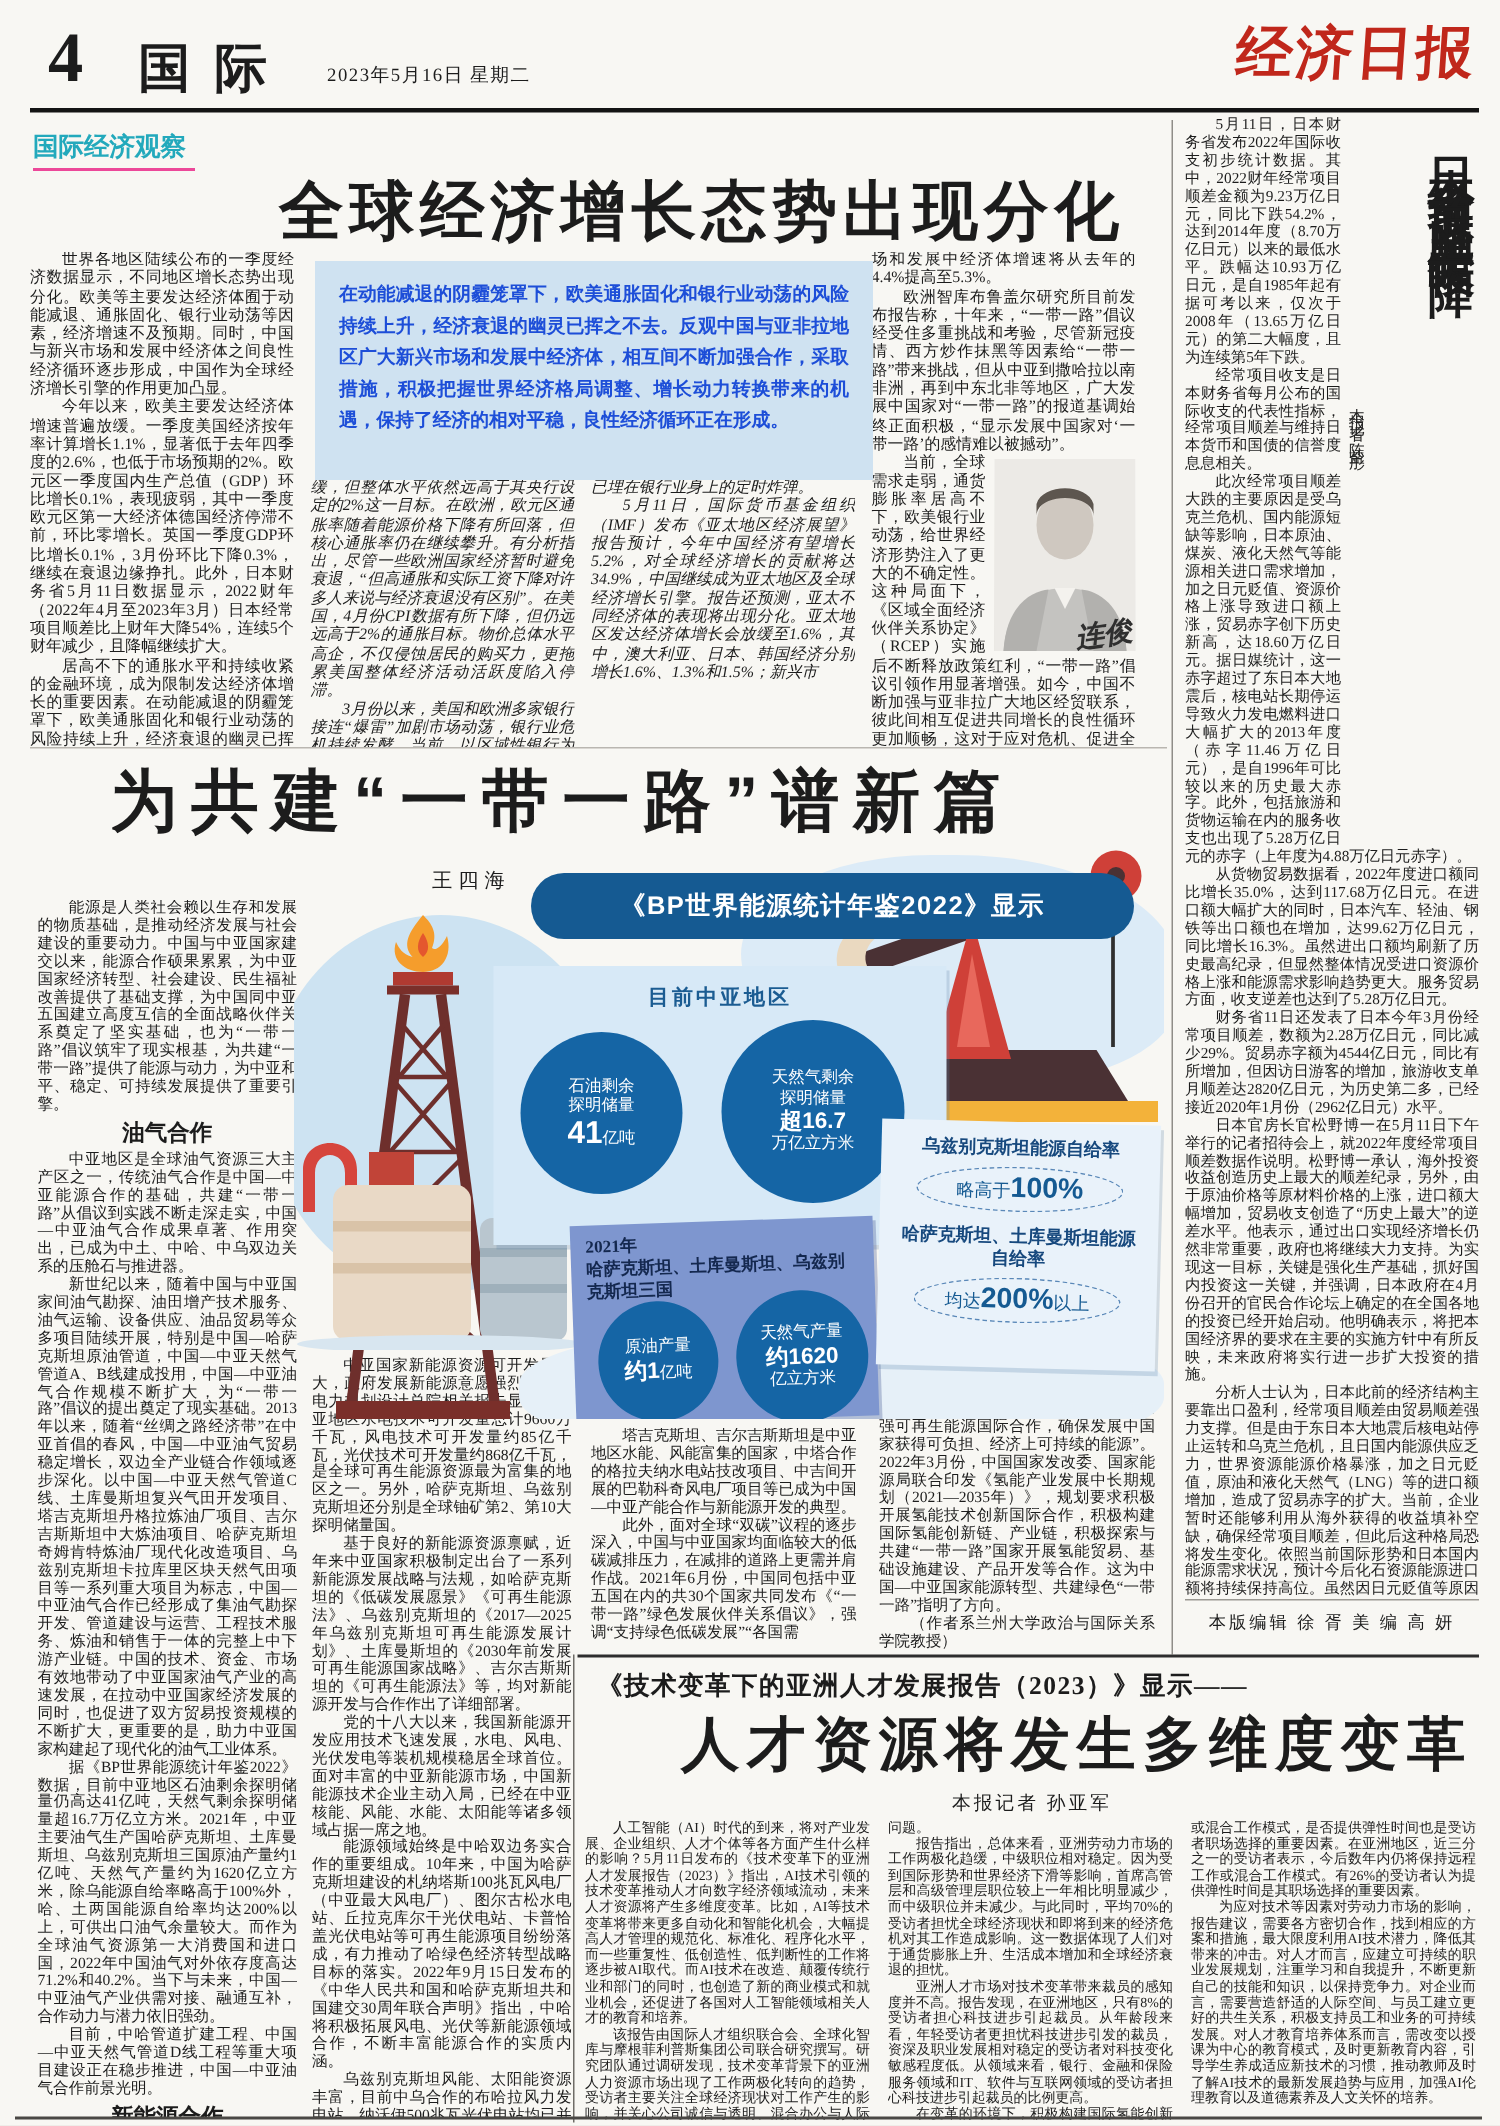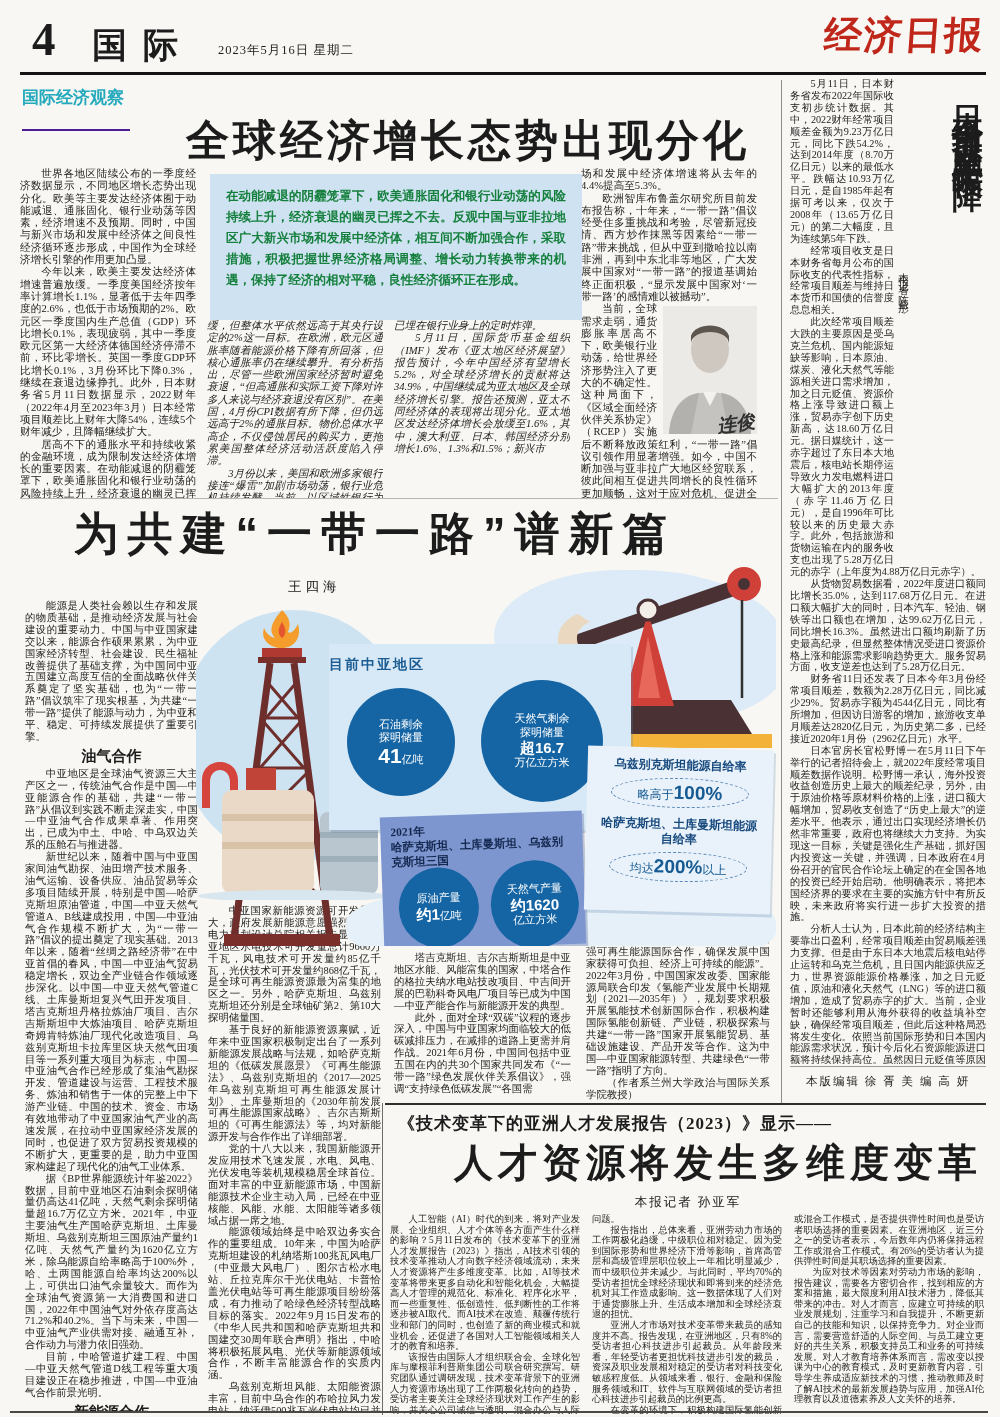--- a/index.html
+++ b/index.html
@@ -12,28 +12,28 @@
   .masthead{position:absolute;right:16px;top:10px;font-size:38px;font-weight:700;color:#c0271b;
             transform:skewX(-4deg);letter-spacing:2px;}
   .headrule{position:absolute;left:20px;top:72px;width:966px;height:3px;background:#141414;}
   
   p{margin:0;text-indent:2em;text-align:justify;}
   p.cont{text-indent:0;}
   
   .lead{position:absolute;left:20px;top:80px;width:760px;height:418px;}
   .kicker{position:absolute;left:2px;top:6px;font-size:17px;font-weight:700;color:#23a9bc;
           font-family:"Liberation Sans","DejaVu Sans",sans-serif;
-          border-bottom:2px solid #4c1d95;padding:0 6px 20px 0;}
+          border-bottom:2px solid #ec4899;padding:0 6px 3px 0;}
   .lead-headline{position:absolute;left:0;top:32px;width:730px;text-align:right;font-size:43px;
           font-weight:700;letter-spacing:4px;font-family:"Liberation Sans","DejaVu Sans",sans-serif;}
   .lead-cols{position:absolute;left:0;top:88px;width:760px;height:330px;display:flex;gap:11px;}
   .lead-col{width:176px;font-size:10.6px;line-height:12.3px;overflow:hidden;}
   .lead-col.pad{padding-top:152px;font-style:italic;}
   .highlight{position:absolute;left:190px;top:94px;width:340px;height:122px;background:#cfe2f1;
-          padding:12px 16px;font-size:12.5px;line-height:21px;font-weight:700;color:#15803d;
+          padding:12px 16px;font-size:12.5px;line-height:21px;font-weight:700;color:#1d4ed8;
           text-align:justify;overflow:hidden;}
   .photo{float:right;width:94px;height:128px;margin:3px 0 2px 6px;position:relative;
          background:linear-gradient(#efedea,#dddad5);overflow:hidden;}
   .signature{position:absolute;right:2px;bottom:4px;font-size:19px;font-style:italic;
          font-weight:700;color:#2f2f2f;transform:rotate(-8deg);}
   .thinrule-lead{position:absolute;left:20px;top:498px;width:758px;height:1px;background:#b9b6b0;}
   
   .vdivider{position:absolute;left:781px;top:80px;width:1px;height:1023px;background:#8f8d88;}
   .sidebar{position:absolute;left:790px;top:78px;width:196px;height:986px;overflow:hidden;}
   .sb-p{font-size:10.2px;line-height:11.9px;}
@@ -58,21 +58,21 @@
   
   .info{position:absolute;left:196px;top:552px;width:580px;height:394px;overflow:hidden;}
   .blob1{position:absolute;left:-18px;top:58px;width:232px;height:252px;border-radius:50%;background:#cde3f2;}
   .blob2{position:absolute;left:298px;top:18px;width:292px;height:152px;border-radius:46% 54% 40% 60%;background:#dcebf7;}
   .blob3{position:absolute;left:150px;top:330px;width:430px;height:90px;border-radius:45%;background:#e6f0f8;}
   .banner{position:absolute;left:158px;top:30px;width:402px;height:44px;background:#155a92;
           border-radius:22px;color:#fff;font-weight:700;font-size:17px;text-align:center;
           line-height:44px;font-family:"Liberation Sans","DejaVu Sans",sans-serif;letter-spacing:1px;}
   .panel1{position:absolute;left:133px;top:92px;width:302px;height:186px;background:#d7e9f7;
           box-shadow:2px 3px 0 rgba(90,130,170,.25);}
-  .panel1-title{position:absolute;left:0;top:12px;width:100%;font-size:14px;
+  .panel1-title{position:absolute;left:0;top:12px;width:100%;text-align:center;font-size:14px;
           font-weight:700;color:#1b5c92;letter-spacing:2px;}
   .circle{position:absolute;border-radius:50%;background:#1565a5;color:#fff;display:flex;
           flex-direction:column;align-items:center;justify-content:center;text-align:center;
           font-family:"Liberation Sans","DejaVu Sans",sans-serif;}
   .c-small{font-size:11px;line-height:13.5px;}
   .c-big{font-size:21px;font-weight:700;line-height:22px;}
   .c-mid{font-size:15px;font-weight:700;line-height:17px;}
   .panel2{position:absolute;left:186px;top:262px;width:202px;height:133px;background:#7e96cf;
           transform:rotate(-2deg);color:#14284f;box-shadow:2px 3px 0 rgba(60,80,140,.3);}
   .panel2-title{padding:8px 10px 0;font-size:11.5px;font-weight:700;line-height:15px;}
@@ -248,20 +248,21 @@
       <circle cx="218" cy="36" r="17" fill="#cf4038"></circle>
       <circle cx="218" cy="36" r="6" fill="#4a3134"></circle>
       <path d="M52 66 C28 74 24 104 48 114 L62 106 C46 98 48 80 64 74 Z" fill="#ead9c0"></path>
       <line x1="44" y1="112" x2="44" y2="152" stroke="#2f2f2f" stroke-width="2.5"></line>
       <line x1="216" y1="52" x2="216" y2="150" stroke="#2f2f2f" stroke-width="2.5"></line>
       <polygon points="96,158 148,158 122,64" fill="#cf4038"></polygon>
       <polygon points="112,150 134,150 122,88" fill="#e8685c"></polygon>
       <circle cx="122" cy="62" r="10" fill="#f3eee7" stroke="#4a3134" stroke-width="3"></circle>
     </svg>
 
+    <div class="banner">《BP世界能源统计年鉴2022》显示</div>
 
     <div class="panel1">
       <div class="panel1-title">目前中亚地区</div>
       <div class="circle" style="left:18px;top:44px;width:108px;height:108px;">
         <span class="c-small">石油剩余</span>
         <span class="c-small">探明储量</span>
         <span><b class="c-big">41</b><span class="c-small">亿吨</span></span>
       </div>
       <div class="circle" style="left:152px;top:36px;width:122px;height:122px;">
         <span class="c-small">天然气剩余</span>

